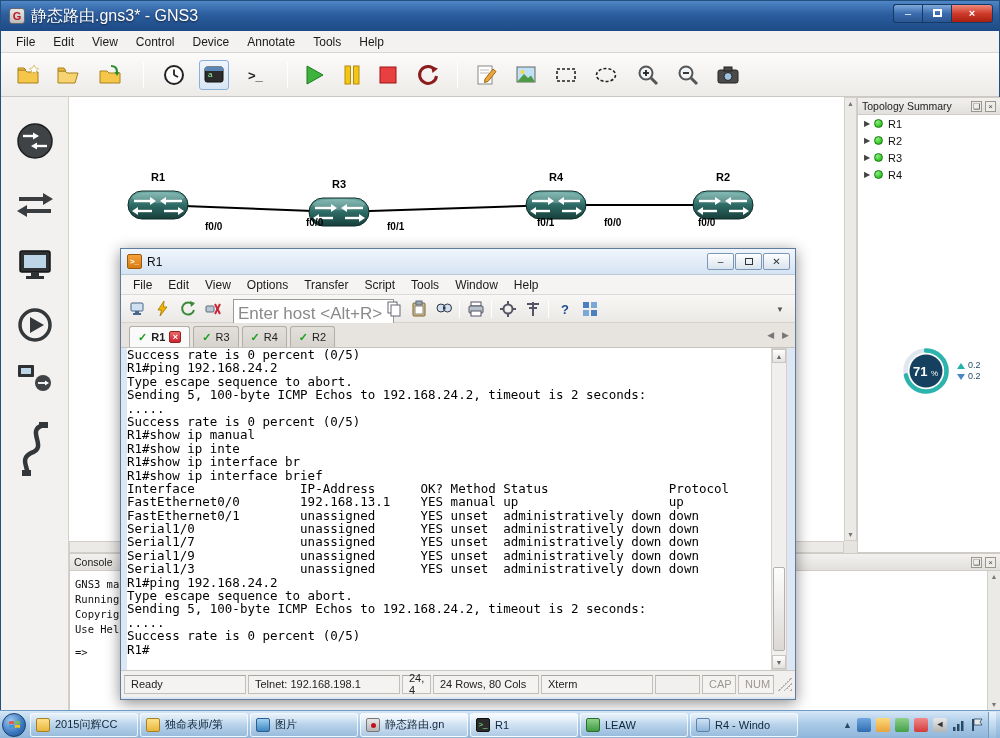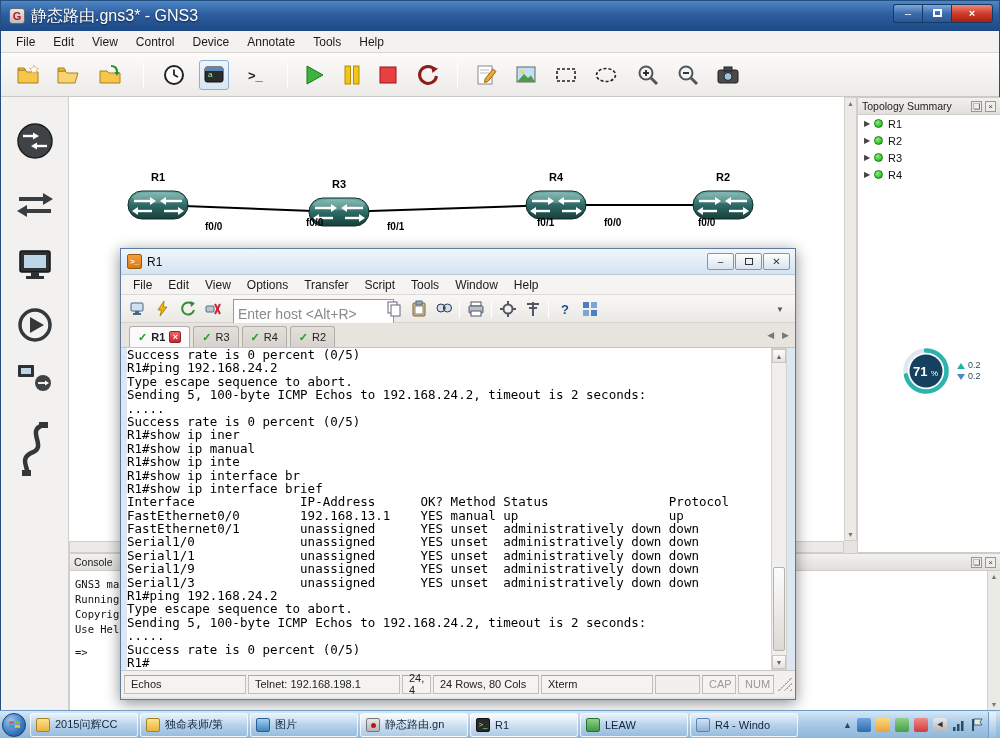--- a/index.html
+++ b/index.html
@@ -72,21 +72,21 @@
 .crt-title .cicon{width:15px;height:15px;background:linear-gradient(#f6a13a,#d97b12);border:1px solid #9a5a0c;border-radius:2px;color:#fff;font-size:8px;font-weight:bold;text-align:center;line-height:14px;margin-right:5px;}
 .crt-title .ctext{font-size:12px;color:#111;}
 .crtctl{position:absolute;right:5px;top:4px;display:flex;gap:1px;}
 .crtctl .cbtn{width:27px;height:17px;border:1px solid #7d98b5;background:linear-gradient(#fefefe,#d9e4ef);font-size:10px;color:#333;text-align:center;line-height:15px;border-radius:2px;}
 .dsq{display:inline-block;width:8px;height:7px;border:1.5px solid #333;}
 .crt-menu{position:absolute;left:0;top:26px;right:0;height:20px;background:#f5f4f2;display:flex;align-items:center;padding-left:4px;border-bottom:1px solid #ddd9d5;}
 .crt-menu .mi{font-size:12px;color:#1a1a1a;padding:2px 8px;}
 .crt-toolbar{position:absolute;left:0;top:46px;right:0;height:28px;background:linear-gradient(#f8f7f5,#ebe9e6);border-bottom:1px solid #d6d3cf;}
 .ctb{position:absolute;top:3px;width:22px;height:22px;display:flex;align-items:center;justify-content:center;}
 .csep{position:absolute;top:5px;width:1px;height:18px;background:#c8c5c1;border-right:1px solid #fff;}
-.hostbox{position:absolute;left:112px;top:4px;width:161px;height:19px;border:1px solid #9a9a9a;font-size:14px;padding:14px 4px;color:#222;}
+.hostbox{position:absolute;left:112px;top:4px;width:161px;height:19px;border:1px solid #9a9a9a;font-size:17px;padding:14px 4px;color:#222;}
 .hostbox::placeholder{color:#8a8a8a;}
 .crt-tabs{position:absolute;left:0;top:74px;right:0;height:25px;background:#e7e4e0;border-bottom:1px solid #c6c2bd;display:flex;align-items:flex-end;padding-left:8px;}
 .tab{height:21px;display:flex;align-items:center;gap:4px;padding:0 8px;margin-right:3px;border:1px solid #b1ada7;border-bottom:none;border-radius:3px 3px 0 0;background:linear-gradient(#e3e0dc,#d6d2cd);font-size:11px;color:#222;}
 .tab.active{background:#fbfafa;font-weight:bold;}
 .tcheck{color:#1da11d;font-size:11px;font-weight:bold;}
 .tclose{width:12px;height:12px;background:linear-gradient(#e66,#c23);border:1px solid #92211a;border-radius:2px;color:#fff;font-size:9px;line-height:10px;text-align:center;}
 .tabarrows{margin-left:auto;margin-right:6px;font-size:9px;color:#777;display:flex;gap:8px;align-items:center;height:100%;}
 .term{position:absolute;left:6px;top:99px;width:644px;height:322px;background:#fff;overflow:hidden;}
 .tl{white-space:pre;font:12.5px/13.4px "DejaVu Sans Mono",monospace;color:#000;height:13.4px;}
 .tscroll{position:absolute;left:650px;top:99px;width:16px;height:322px;background:#f0efed;border:1px solid #d5d2ce;}
@@ -585,47 +585,46 @@
       </div>
     </div>
 
     <div class="term">
       <div class="tl">Success rate is 0 percent (0/5)</div>
       <div class="tl">R1#ping 192.168.24.2</div>
       <div class="tl">Type escape sequence to abort.</div>
       <div class="tl">Sending 5, 100-byte ICMP Echos to 192.168.24.2, timeout is 2 seconds:</div>
       <div class="tl">.....</div>
       <div class="tl">Success rate is 0 percent (0/5)</div>
-      <div class="tl">R1#show ip iner</div>
       <div class="tl">R1#show ip manual</div>
       <div class="tl">R1#show ip inte</div>
       <div class="tl">R1#show ip interface br</div>
       <div class="tl">R1#show ip interface brief</div>
       <div class="tl">Interface              IP-Address      OK? Method Status                Protocol</div>
       <div class="tl">FastEthernet0/0        192.168.13.1    YES manual up                    up</div>
       <div class="tl">FastEthernet0/1        unassigned      YES unset  administratively down down</div>
       <div class="tl">Serial1/0              unassigned      YES unset  administratively down down</div>
-      <div class="tl">Serial1/1              unassigned      YES unset  administratively down down</div>
+      <div class="tl">Serial1/7              unassigned      YES unset  administratively down down</div>
       <div class="tl">Serial1/9              unassigned      YES unset  administratively down down</div>
       <div class="tl">Serial1/3              unassigned      YES unset  administratively down down</div>
       <div class="tl">R1#ping 192.168.24.2</div>
       <div class="tl">Type escape sequence to abort.</div>
       <div class="tl">Sending 5, 100-byte ICMP Echos to 192.168.24.2, timeout is 2 seconds:</div>
       <div class="tl">.....</div>
       <div class="tl">Success rate is 0 percent (0/5)</div>
       <div class="tl">R1#</div>
     </div>
     <div class="tscroll">
       <div class="arr" style="top:0">▲</div>
       <div class="thumb" style="top:218px;height:84px"></div>
       <div class="arr" style="bottom:0">▼</div>
     </div>
 
     <div class="crt-status">
-      <div class="sseg" style="width:122px">Echos</div>
+      <div class="sseg" style="width:122px">Ready</div>
       <div class="sseg" style="width:152px">Telnet: 192.168.198.1</div>
       <div class="sseg" style="width:29px">24,  4</div>
       <div class="sseg" style="width:106px">24 Rows, 80 Cols</div>
       <div class="sseg" style="width:112px">Xterm</div>
       <div class="sspacer"></div>
       <div class="sseg dim" style="width:34px">CAP</div>
       <div class="sseg dim" style="width:36px">NUM</div>
       <div class="grip"></div>
     </div>
   </div>

